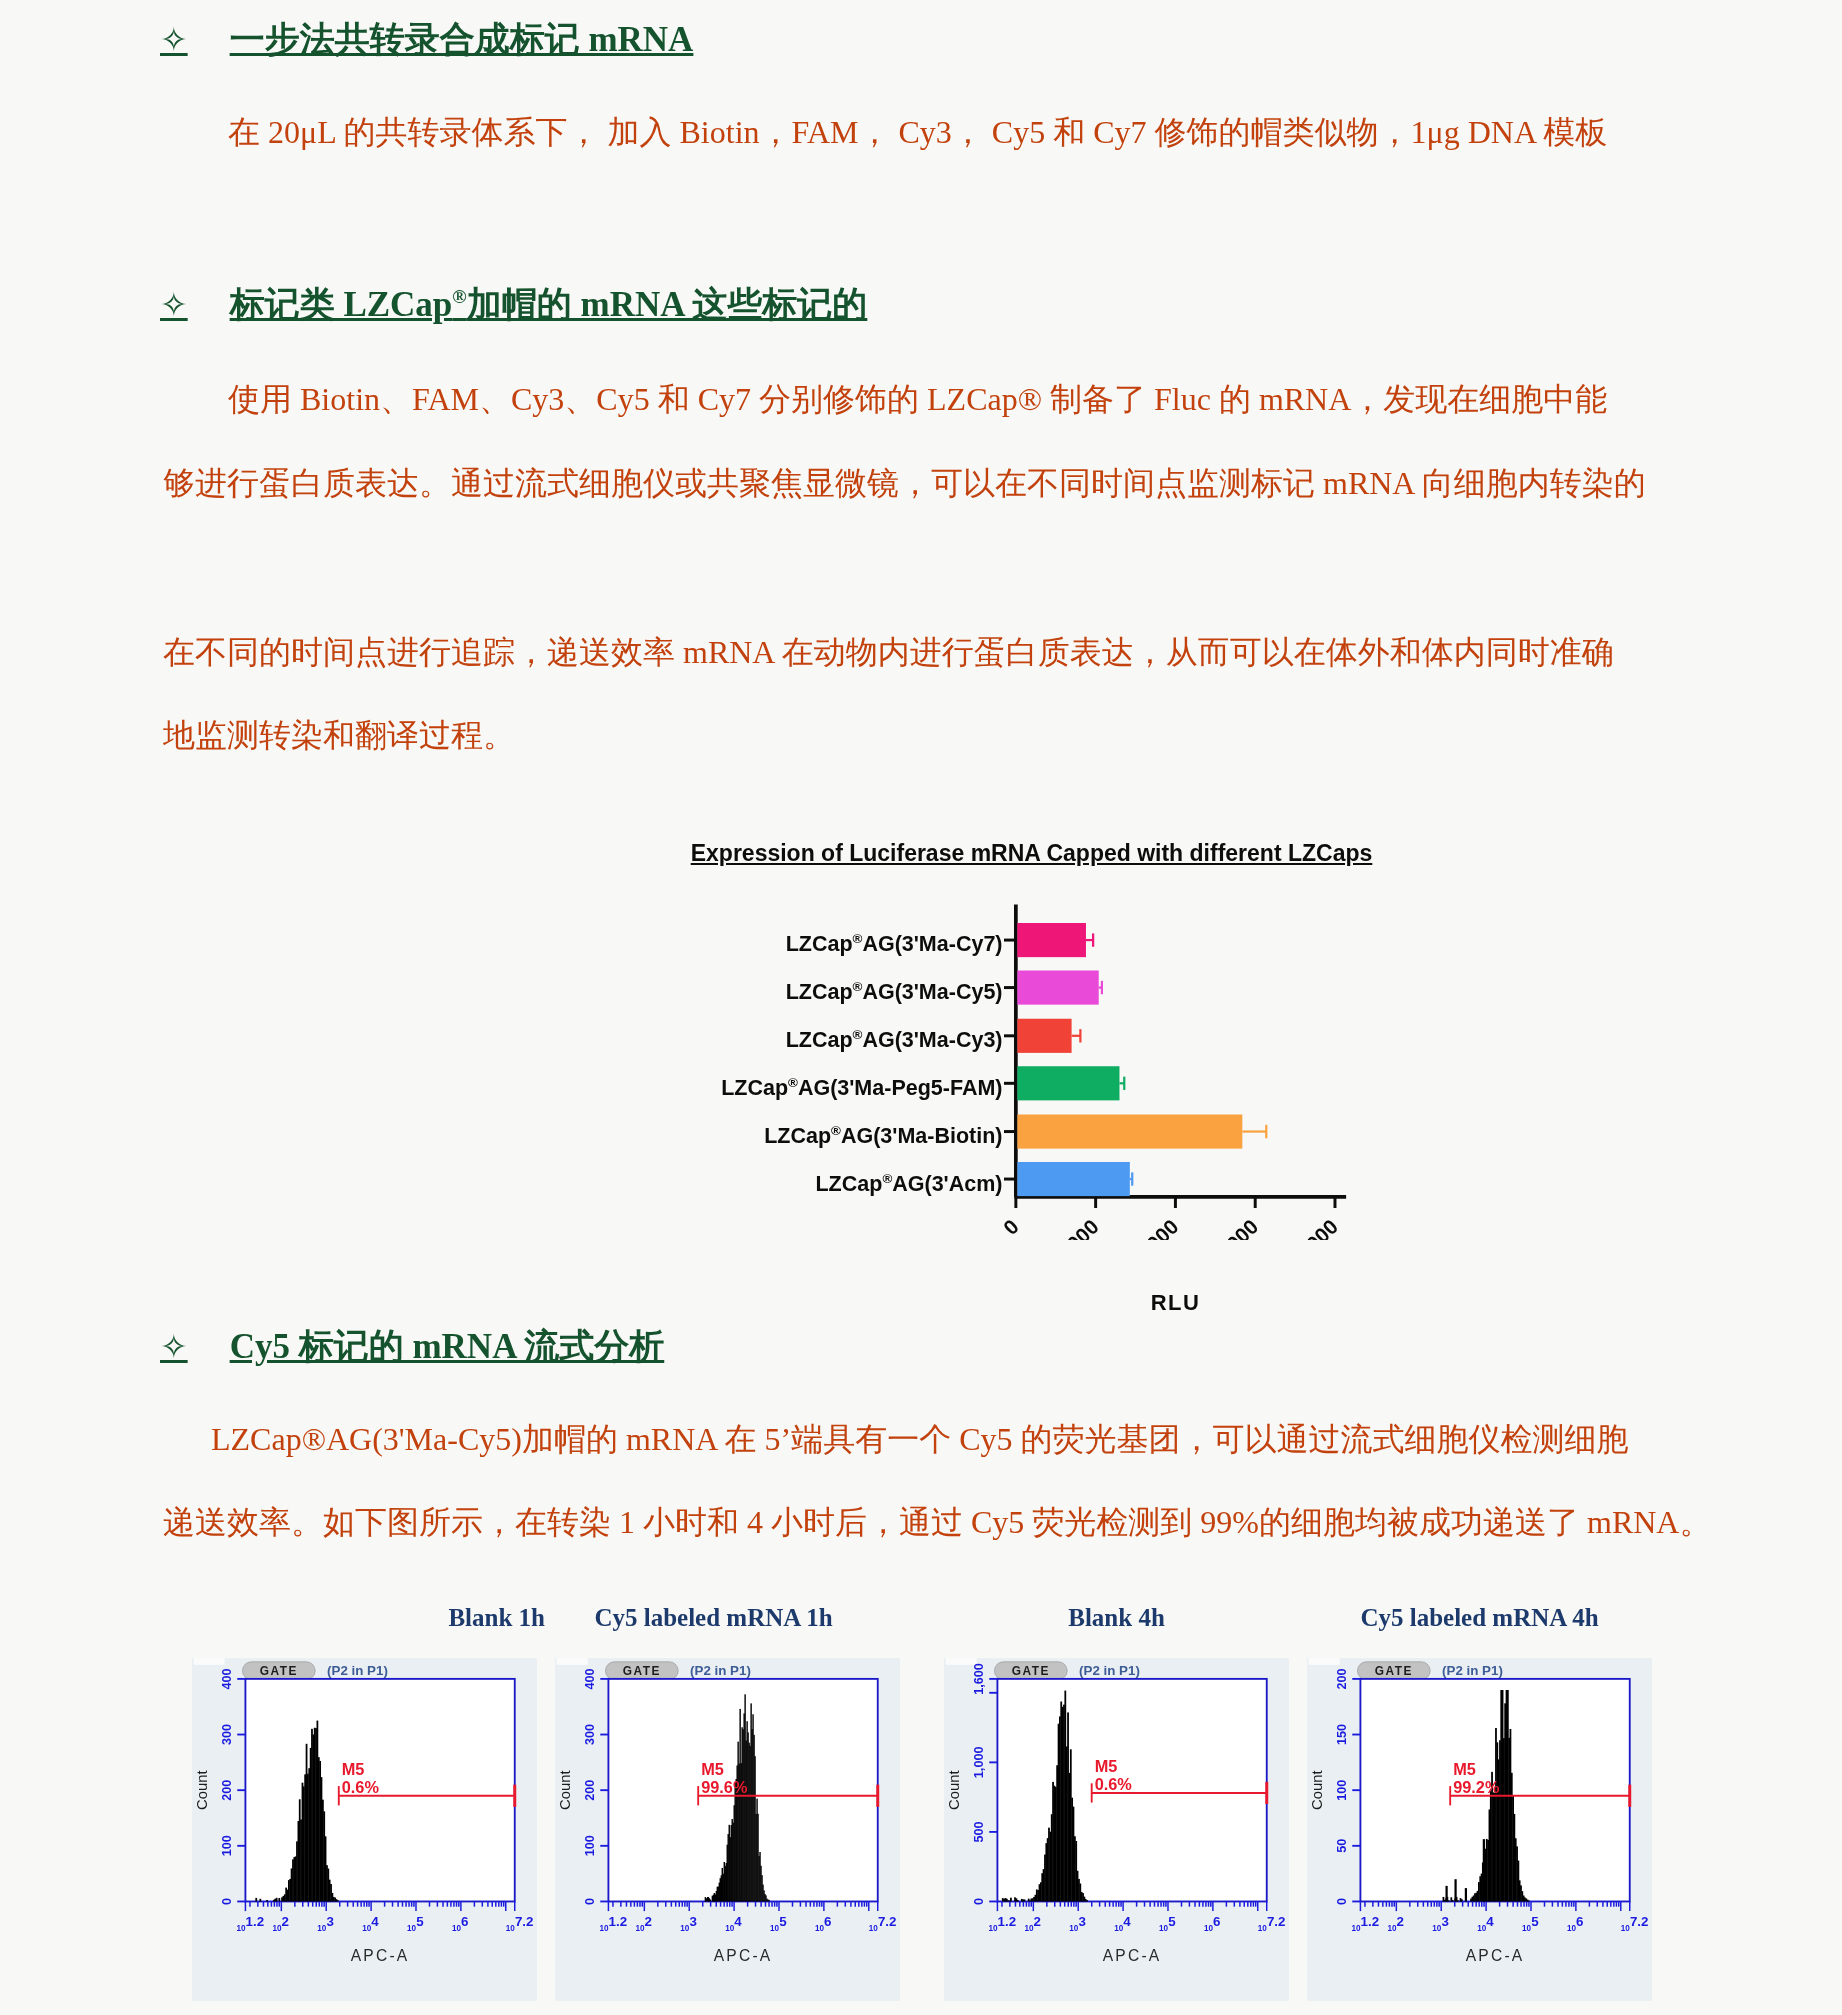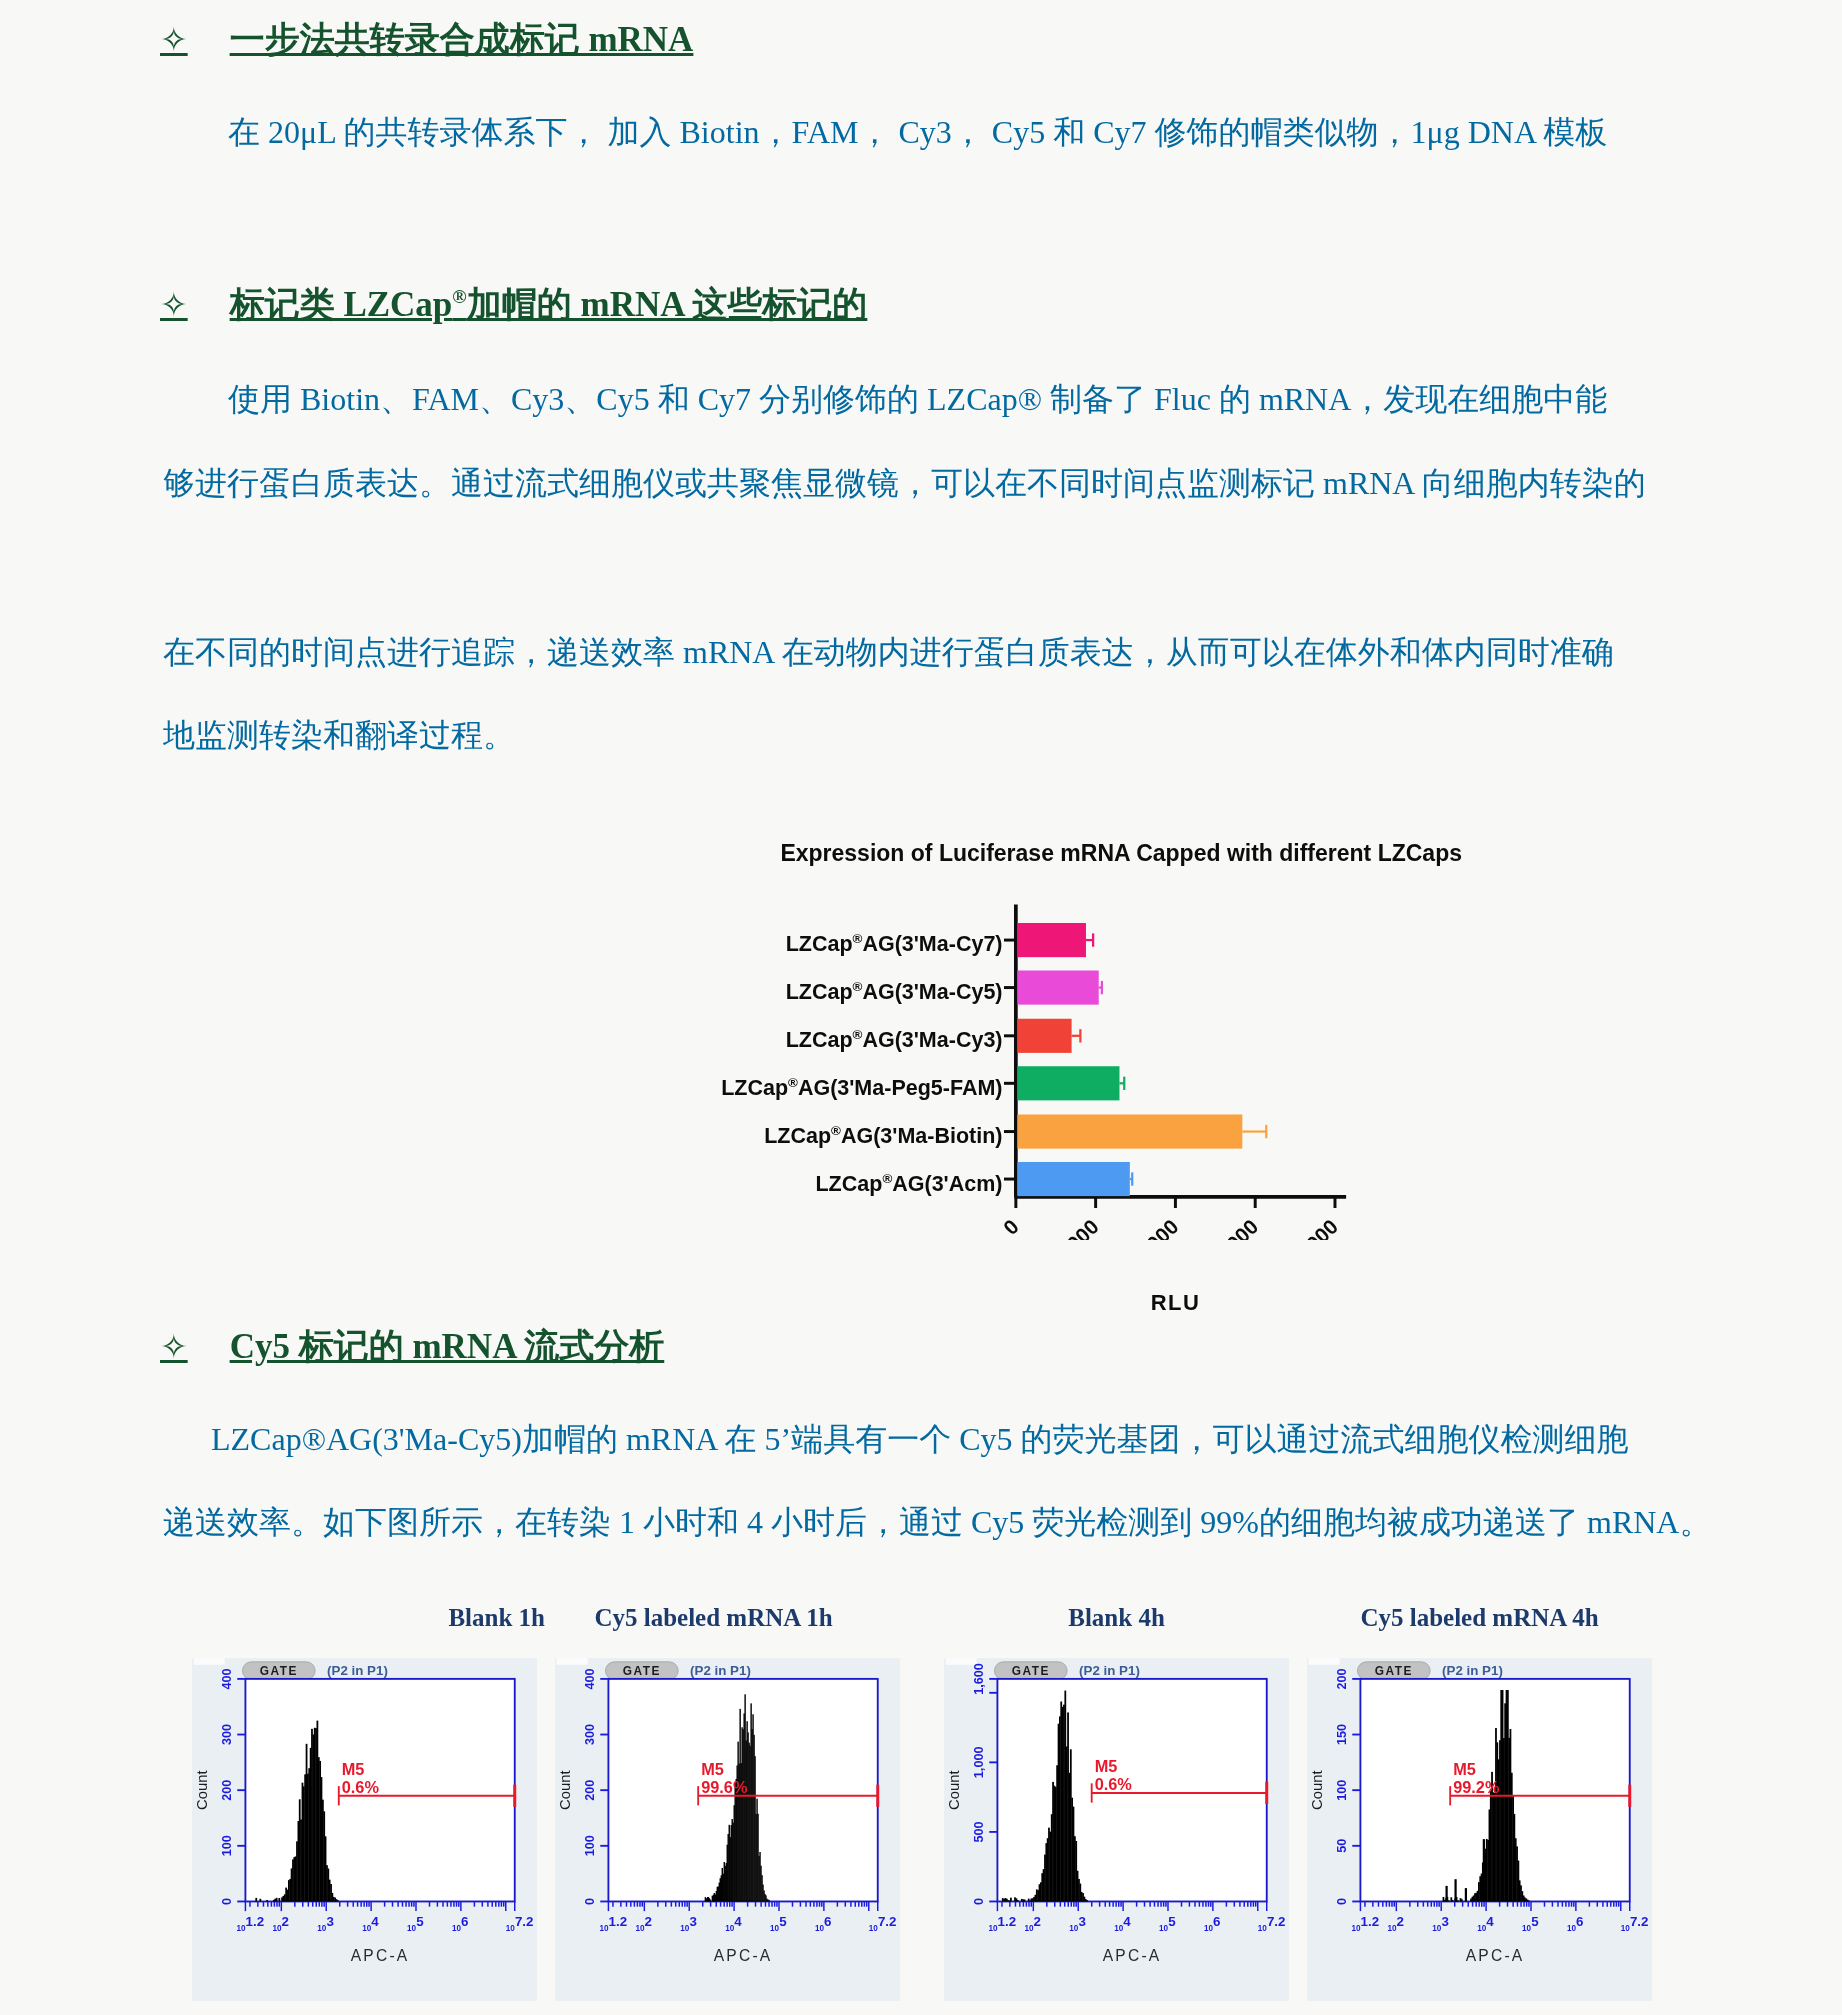--- a/index.html
+++ b/index.html
@@ -3,24 +3,24 @@
 <meta charset="utf-8">
 <style>
   html,body{margin:0;padding:0;}
   body{background:#f8f8f6;}
   .page{position:relative;width:1842px;height:2015px;background:#f8f8f6;overflow:hidden;
         font-family:"Liberation Serif","DejaVu Serif",serif;color:#17365f;}
   .abs{position:absolute;}
   .heading{font-weight:bold;font-size:35px;color:#14532d;white-space:nowrap;text-decoration:underline;}
   .heading .bullet{font-weight:normal;font-size:33px;margin-right:42px;}
   .heading sup{font-size:19.3px;}
-  .bodyline{font-size:32px;line-height:45px;color:#0369a1;white-space:nowrap;}
+  .bodyline{font-size:32px;line-height:45px;color:#c2410c;white-space:nowrap;}
   .indent{padding-left:65px;}
   .chart-title{font-family:"Liberation Sans","DejaVu Sans",sans-serif;font-weight:bold;
-               font-size:23px;color:#0d0d0d;text-align:right;}
+               font-size:23px;color:#0d0d0d;text-align:center;text-decoration:underline;}
   .cat-label{font-family:"Liberation Sans","DejaVu Sans",sans-serif;font-weight:bold;
              font-size:21.5px;color:#0d0d0d;text-align:right;line-height:36px;white-space:nowrap;}
   .cat-label sup{font-size:13.4px;}
   .rlu{font-family:"Liberation Sans","DejaVu Sans",sans-serif;font-weight:bold;font-size:22px;
        color:#0d0d0d;text-align:center;letter-spacing:1.5px;}
   .flow-title{font-weight:bold;font-size:25px;color:#1c3a6b;text-align:center;white-space:nowrap;}
   svg text{user-select:none;}
 </style>
 </head>
 <body>

